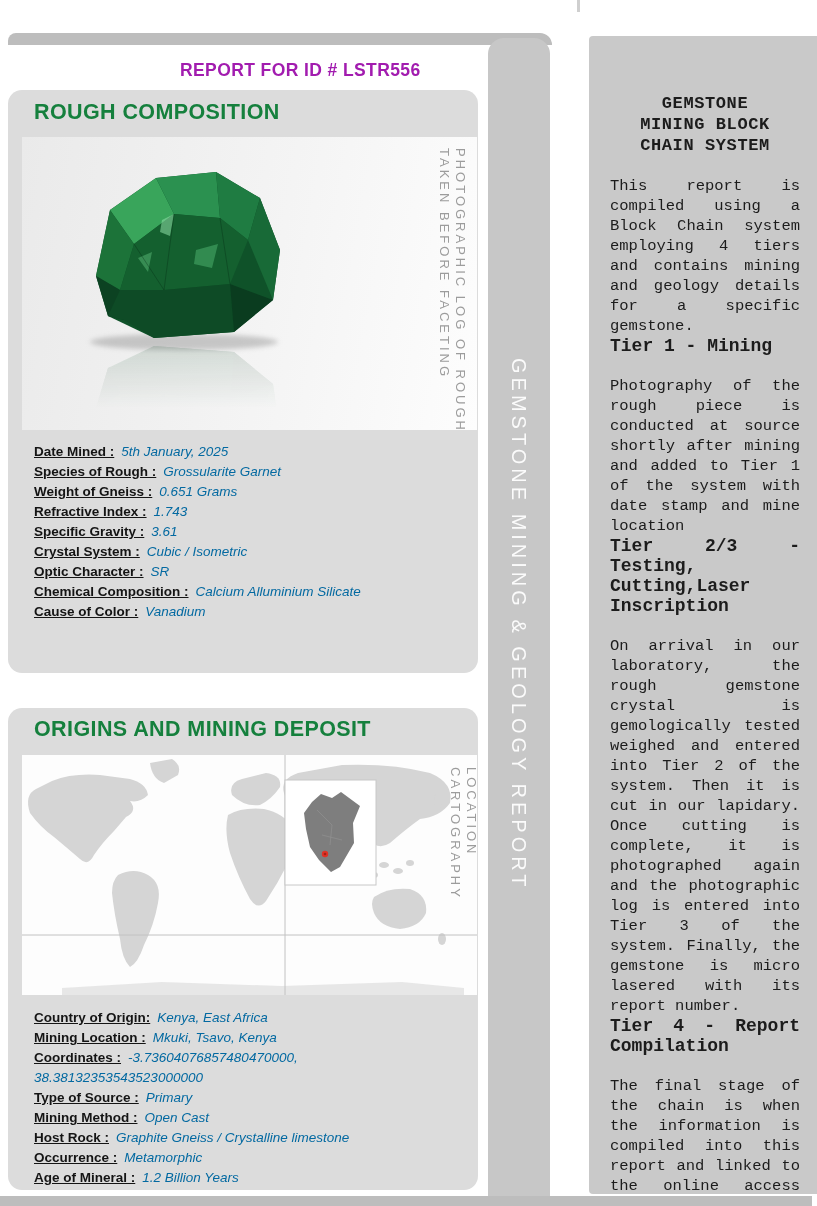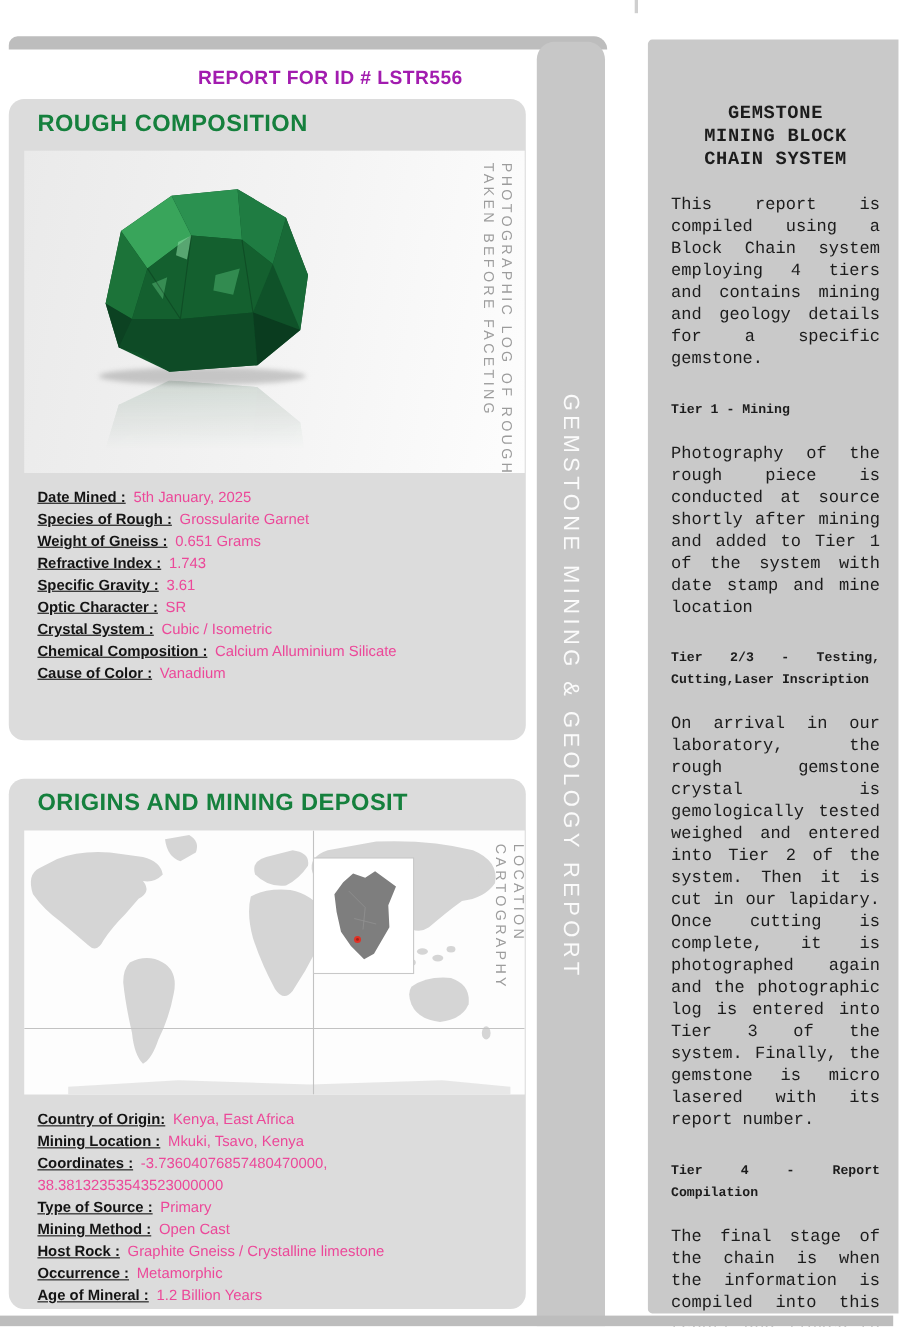--- a/index.html
+++ b/index.html
@@ -39,28 +39,28 @@
   .mid-strip{left:488px;top:38px;width:62px;height:1168px;background:#c7c7c7;border-radius:16px 16px 0 0;}
   .strip-text{position:absolute;left:19px;top:320px;writing-mode:vertical-rl;
     font-size:20px;letter-spacing:4px;color:rgba(255,255,255,.93);white-space:nowrap;}
 
   
   .fields{width:430px;}
   .fields1{left:34px;top:442px;}
   .fields2{left:34px;top:1008px;}
   .frow{line-height:20px;font-size:13.5px;white-space:nowrap;}
   .flabel{font-weight:bold;color:#141414;text-decoration:underline;}
-  .fval{color:#ec4899;margin-left:7px;white-space:pre-wrap;}
+  .fval{color:#0369a1;margin-left:7px;white-space:pre-wrap;font-style:italic;}
 
   
   .info-panel{left:589px;top:36px;width:232px;height:1158px;background:#c9c9c9;border-radius:4px;
     font-family:Liberation Mono, monospace;color:#1c1c1c;box-sizing:border-box;padding:0 21px;}
   .panel-title{margin-top:57px;text-align:center;font-weight:bold;font-size:17px;line-height:21px;letter-spacing:.6px;}
   .panel-para{margin-top:20px;font-size:15.5px;line-height:20px;text-align:justify;text-justify:inter-word;}
-  .panel-heading{margin-top:26px;font-size:12px;line-height:20px;font-weight:bold;text-align:justify;}
+  .panel-heading{font-size:18px;line-height:20px;font-weight:bold;text-align:justify;}
 </style>
 </head>
 <body>
 
 <div id="page">
 
   <div class="abs top-tick"></div>
   <div class="abs cap-bar"></div>
 
   <div class="abs report-title">REPORT FOR ID # LSTR556</div>
@@ -112,22 +112,22 @@
     <div>PHOTOGRAPHIC LOG OF ROUGH</div>
     <div>TAKEN BEFORE FACETING</div>
   </div>
 
   <div class="abs fields fields1">
     <div class="frow"><span class="flabel">Date Mined :</span><span class="fval">5th January, 2025</span></div>
     <div class="frow"><span class="flabel">Species of Rough :</span><span class="fval">Grossularite Garnet</span></div>
     <div class="frow"><span class="flabel">Weight of Gneiss :</span><span class="fval">0.651 Grams</span></div>
     <div class="frow"><span class="flabel">Refractive Index :</span><span class="fval">1.743</span></div>
     <div class="frow"><span class="flabel">Specific Gravity :</span><span class="fval">3.61</span></div>
+    <div class="frow"><span class="flabel">Crystal System :</span><span class="fval">Cubic / Isometric</span></div>
     <div class="frow"><span class="flabel">Optic Character :</span><span class="fval">SR</span></div>
-    <div class="frow"><span class="flabel">Crystal System :</span><span class="fval">Cubic / Isometric</span></div>
     <div class="frow"><span class="flabel">Chemical Composition :</span><span class="fval">Calcium Alluminium Silicate</span></div>
     <div class="frow"><span class="flabel">Cause of Color :</span><span class="fval">Vanadium</span></div>
   </div>
 
   <div class="abs card card2"></div>
   <div class="abs section-header hdr2">ORIGINS AND MINING DEPOSIT</div>
 
   <div class="abs map-box">
     <svg width="455" height="240" viewBox="0 0 455 240">
       <g fill="#d5d5d5" stroke="none">

